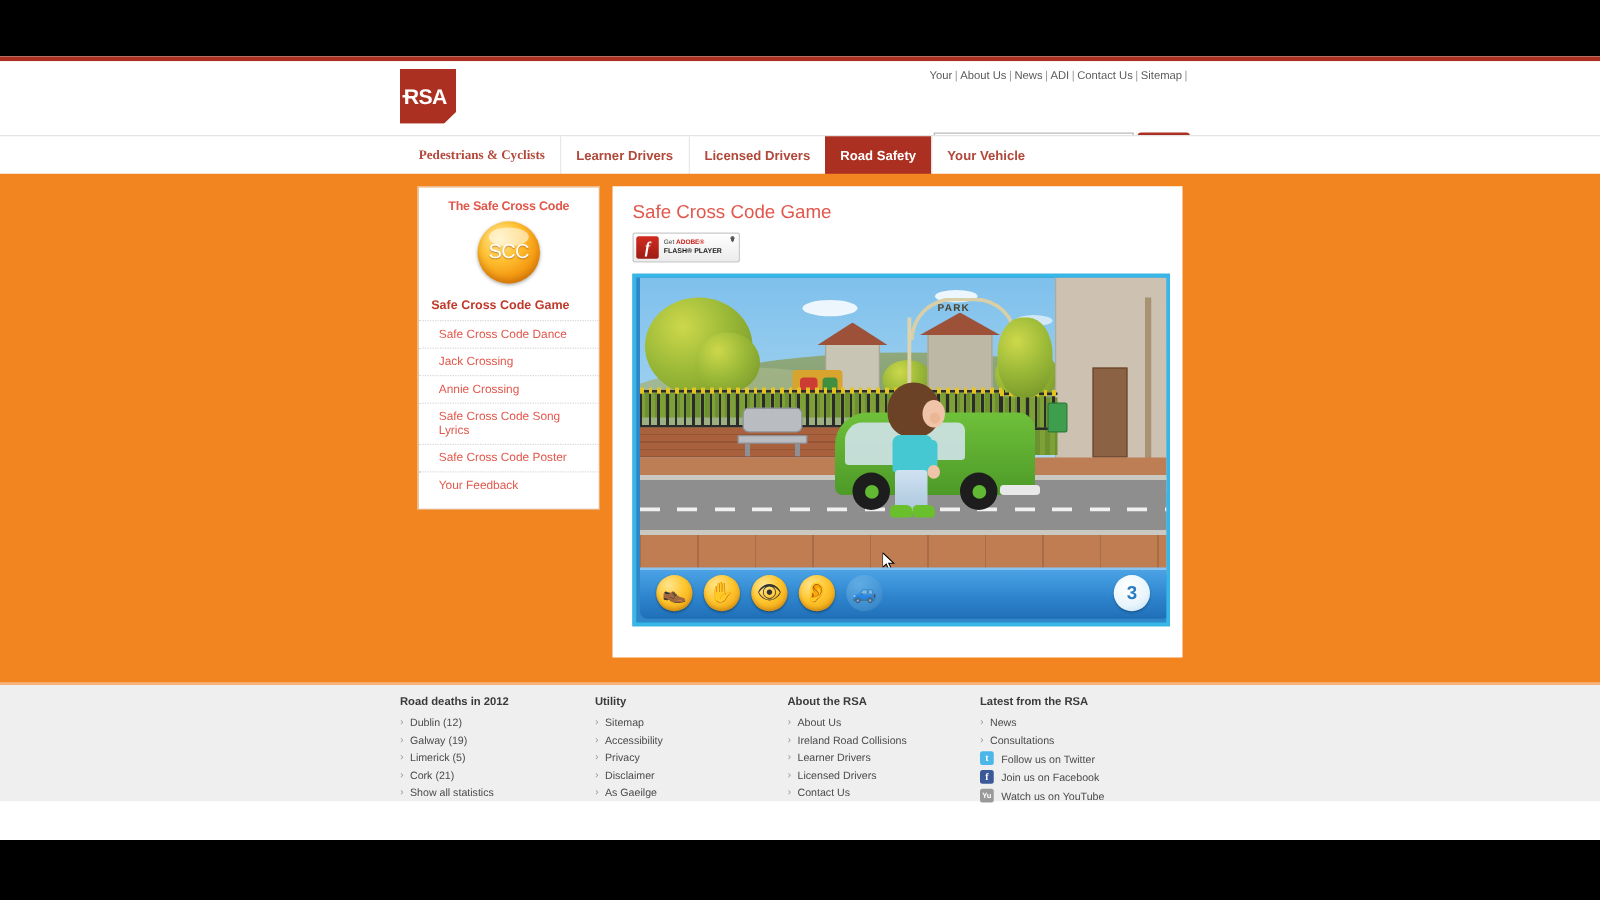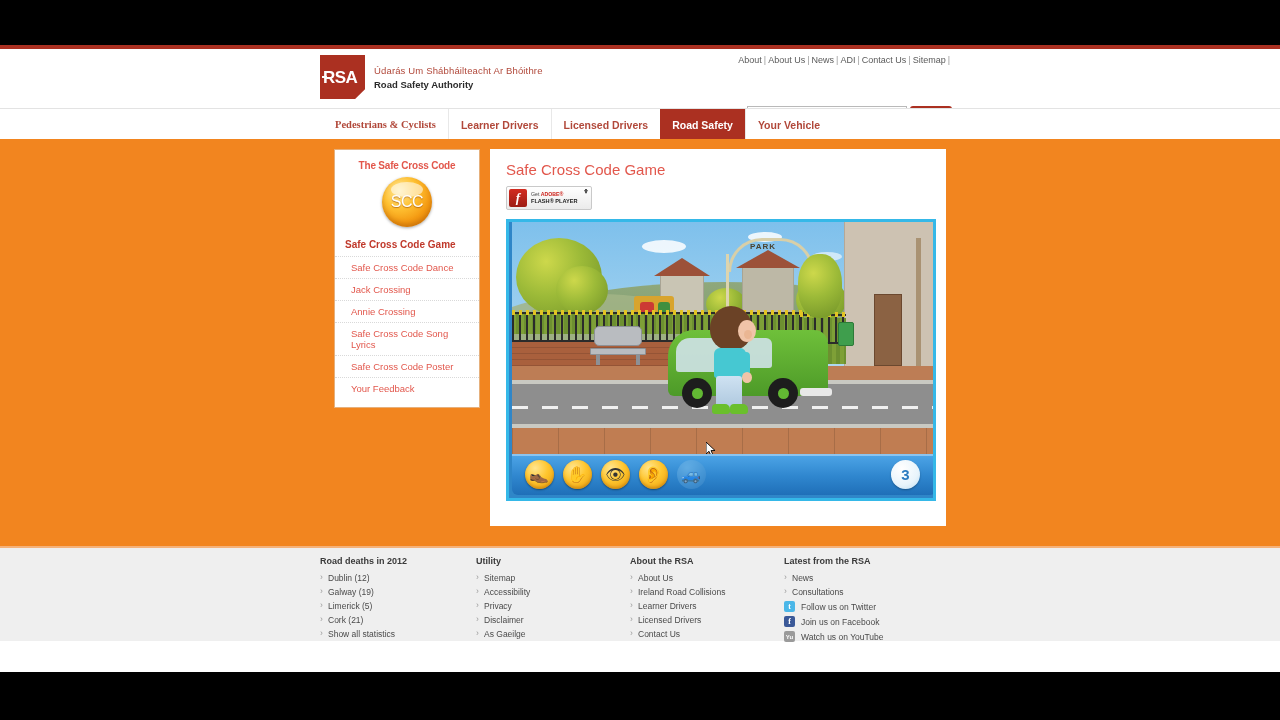--- a/index.html
+++ b/index.html
@@ -307,27 +307,23 @@
 
     <div id="topbar-red"></div>
 
     <div class="header">
       <div class="header-inner">
 
         <div class="logo">
           <div class="logo-mark">
             <span>RSA</span>
           </div>
-          <div class="logo-text">
-            <div class="logo-ga">Údarás Um Shábháilteacht Ar Bhóithre</div>
-            <div class="logo-en">Road Safety Authority</div>
-          </div>
         </div>
 
-        <div class="util-nav" id="util-nav"><a>About</a><span class="util-sep">|</span><a>About Us</a><span class="util-sep">|</span><a>News</a><span class="util-sep">|</span><a>ADI</a><span class="util-sep">|</span><a>Contact Us</a><span class="util-sep">|</span><a>Sitemap</a><span class="util-sep">|</span></div>
+        <div class="util-nav" id="util-nav"><a>Your</a><span class="util-sep">|</span><a>About Us</a><span class="util-sep">|</span><a>News</a><span class="util-sep">|</span><a>ADI</a><span class="util-sep">|</span><a>Contact Us</a><span class="util-sep">|</span><a>Sitemap</a><span class="util-sep">|</span></div>
 
         <div class="searchbox">
           <input class="search-input" type="text" placeholder="" style="">
           <button class="search-btn">Search</button>
         </div>
 
       </div>
     </div>
 
     <div class="mainnav-wrap">

